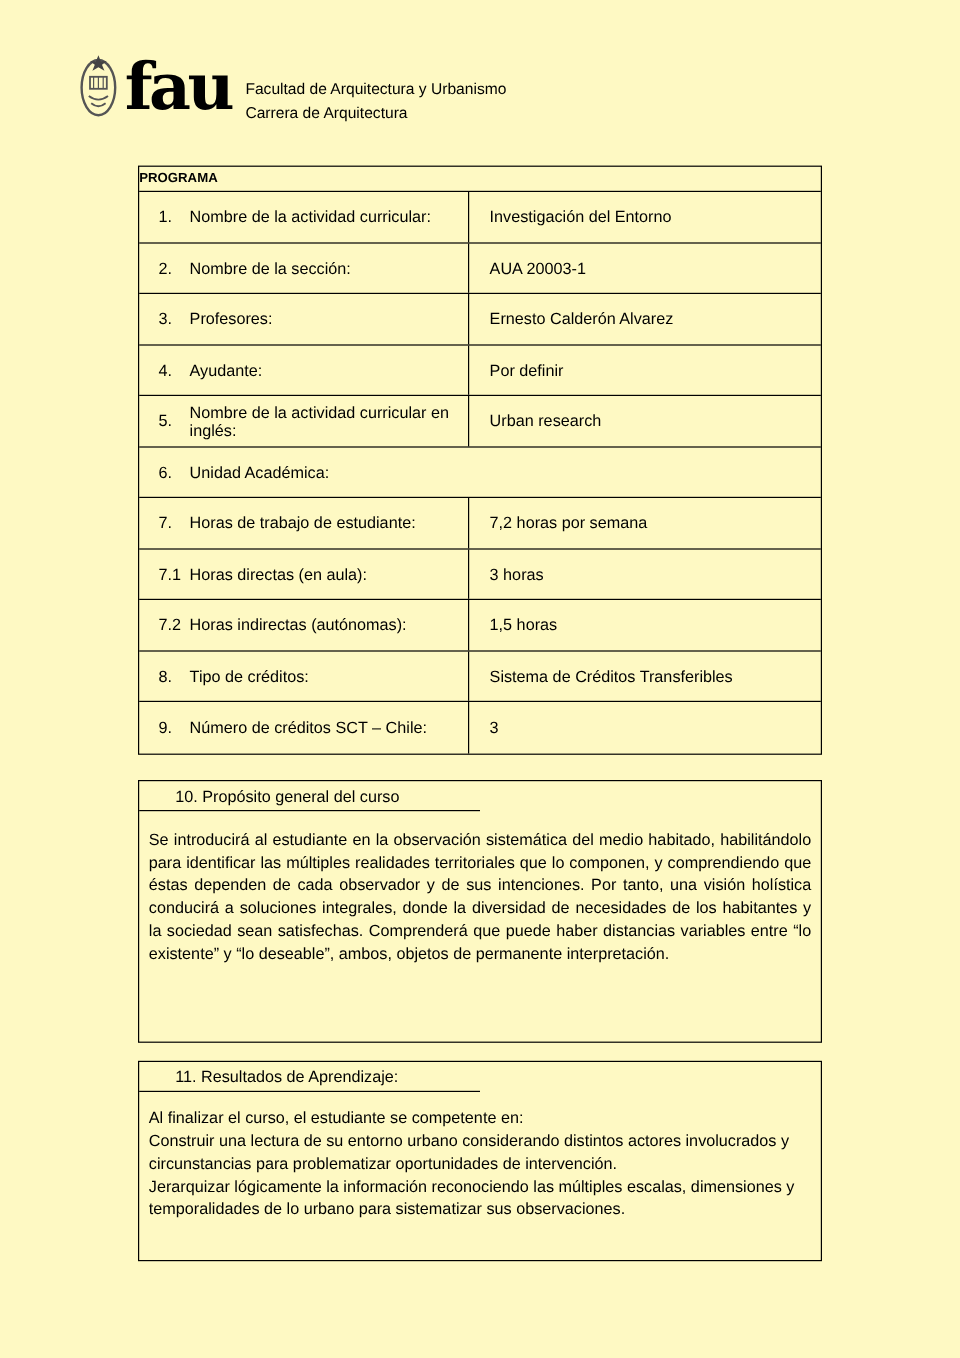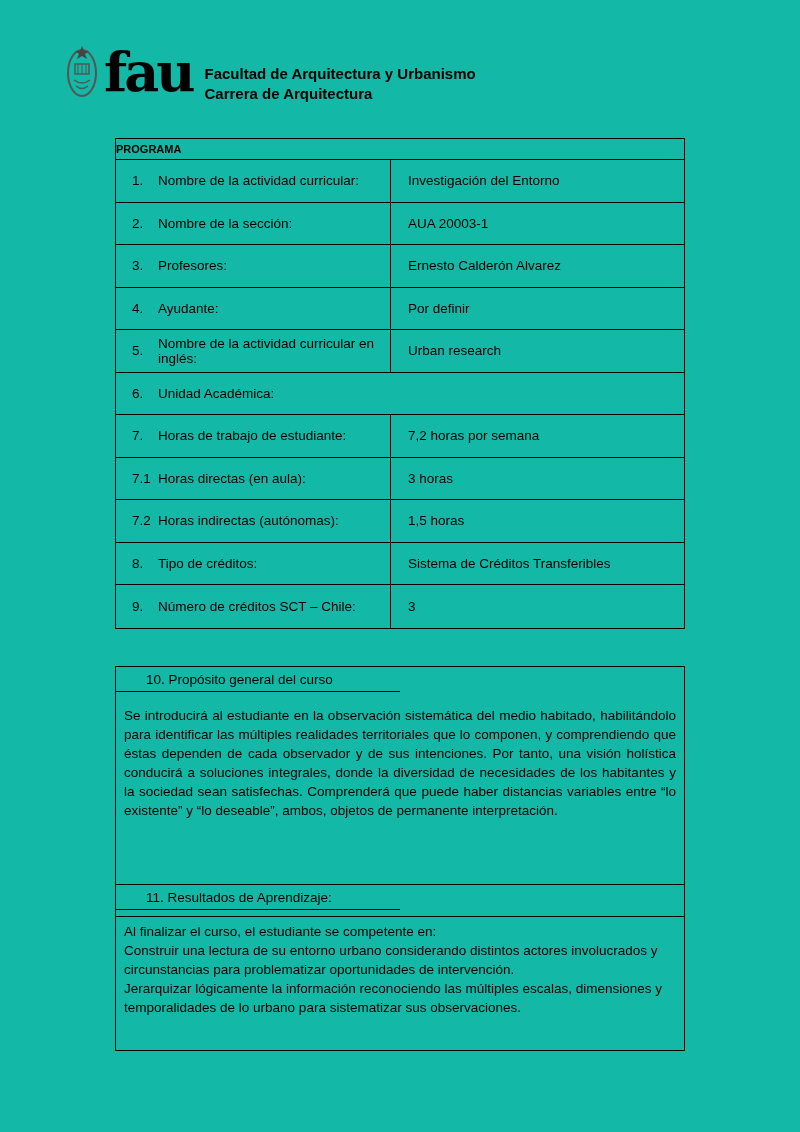--- a/index.html
+++ b/index.html
@@ -3,52 +3,52 @@
 <meta charset="utf-8">
 <style>
   * { margin: 0; padding: 0; box-sizing: border-box; }
   html, body { background: #ffffff; }
   body {
     width: 800px; height: 1132px;
     position: relative;
     font-family: "Liberation Sans", "DejaVu Sans", sans-serif;
     color: #000;
   }
-  .page { position: absolute; inset: 0; background: #14b8a6; }
+  .page { position: absolute; inset: 0; background: #fef9c3; }
 
   
   .doc-header { position: absolute; left: 64px; top: 42px; display: flex; align-items: flex-start; }
   .crest { display: block; }
   .fau-logo {
     font-family: "DejaVu Serif", "Liberation Serif", serif;
     font-weight: bold; font-size: 54px; line-height: 56px;
     letter-spacing: -3px; margin-left: 4px; margin-top: 2px;
   }
   .header-text { margin-left: 12px; padding-top: 22px; }
-  .header-text .line { font-weight: bold; font-size: 15px; line-height: 20px; }
+  .header-text .line { font-weight: normal; font-size: 13px; line-height: 20px; }
 
   
   .program-table {
     position: absolute; left: 115px; top: 138px; width: 570px;
     border: 1px solid #000; font-size: 13.5px;
   }
   .table-title {
     text-align: left; font-weight: bold; font-size: 11px;
     height: 21px; line-height: 21px; border-bottom: 1px solid #000;
   }
   .trow { display: flex; min-height: 42.5px; border-bottom: 1px solid #000; }
   .trow:last-child { border-bottom: none; }
   .tlabel { width: 274px; padding: 4px 6px 4px 16px; display: flex; align-items: center; }
   .tnum { width: 26px; flex-shrink: 0; }
   .ttext { flex: 1; }
   .tvalue { flex: 1; border-left: 1px solid #000; padding: 4px 8px 4px 17px; display: flex; align-items: center; text-align: center; }
 
   
   .box { position: absolute; left: 115px; width: 570px; border: 1px solid #000; font-size: 13.5px; }
-  .section-10 { top: 650px; height: 251px; margin-top: 16px; }
+  .section-10 { top: 650px; height: 219px; }
   .section-11 { top: 884px; height: 167px; }
   .box-title-wrap {
     width: 50%; border-bottom: 1px solid #000;
     padding: 5px 0 4px 30px;
   }
   .box-body { padding: 14px 8px 0 8px; line-height: 19px; }
   .justify { text-align: justify; }
   .section-11 .box-body { padding-top: 12px; }
   .box-body .bline { margin: 0; }
 </style>

